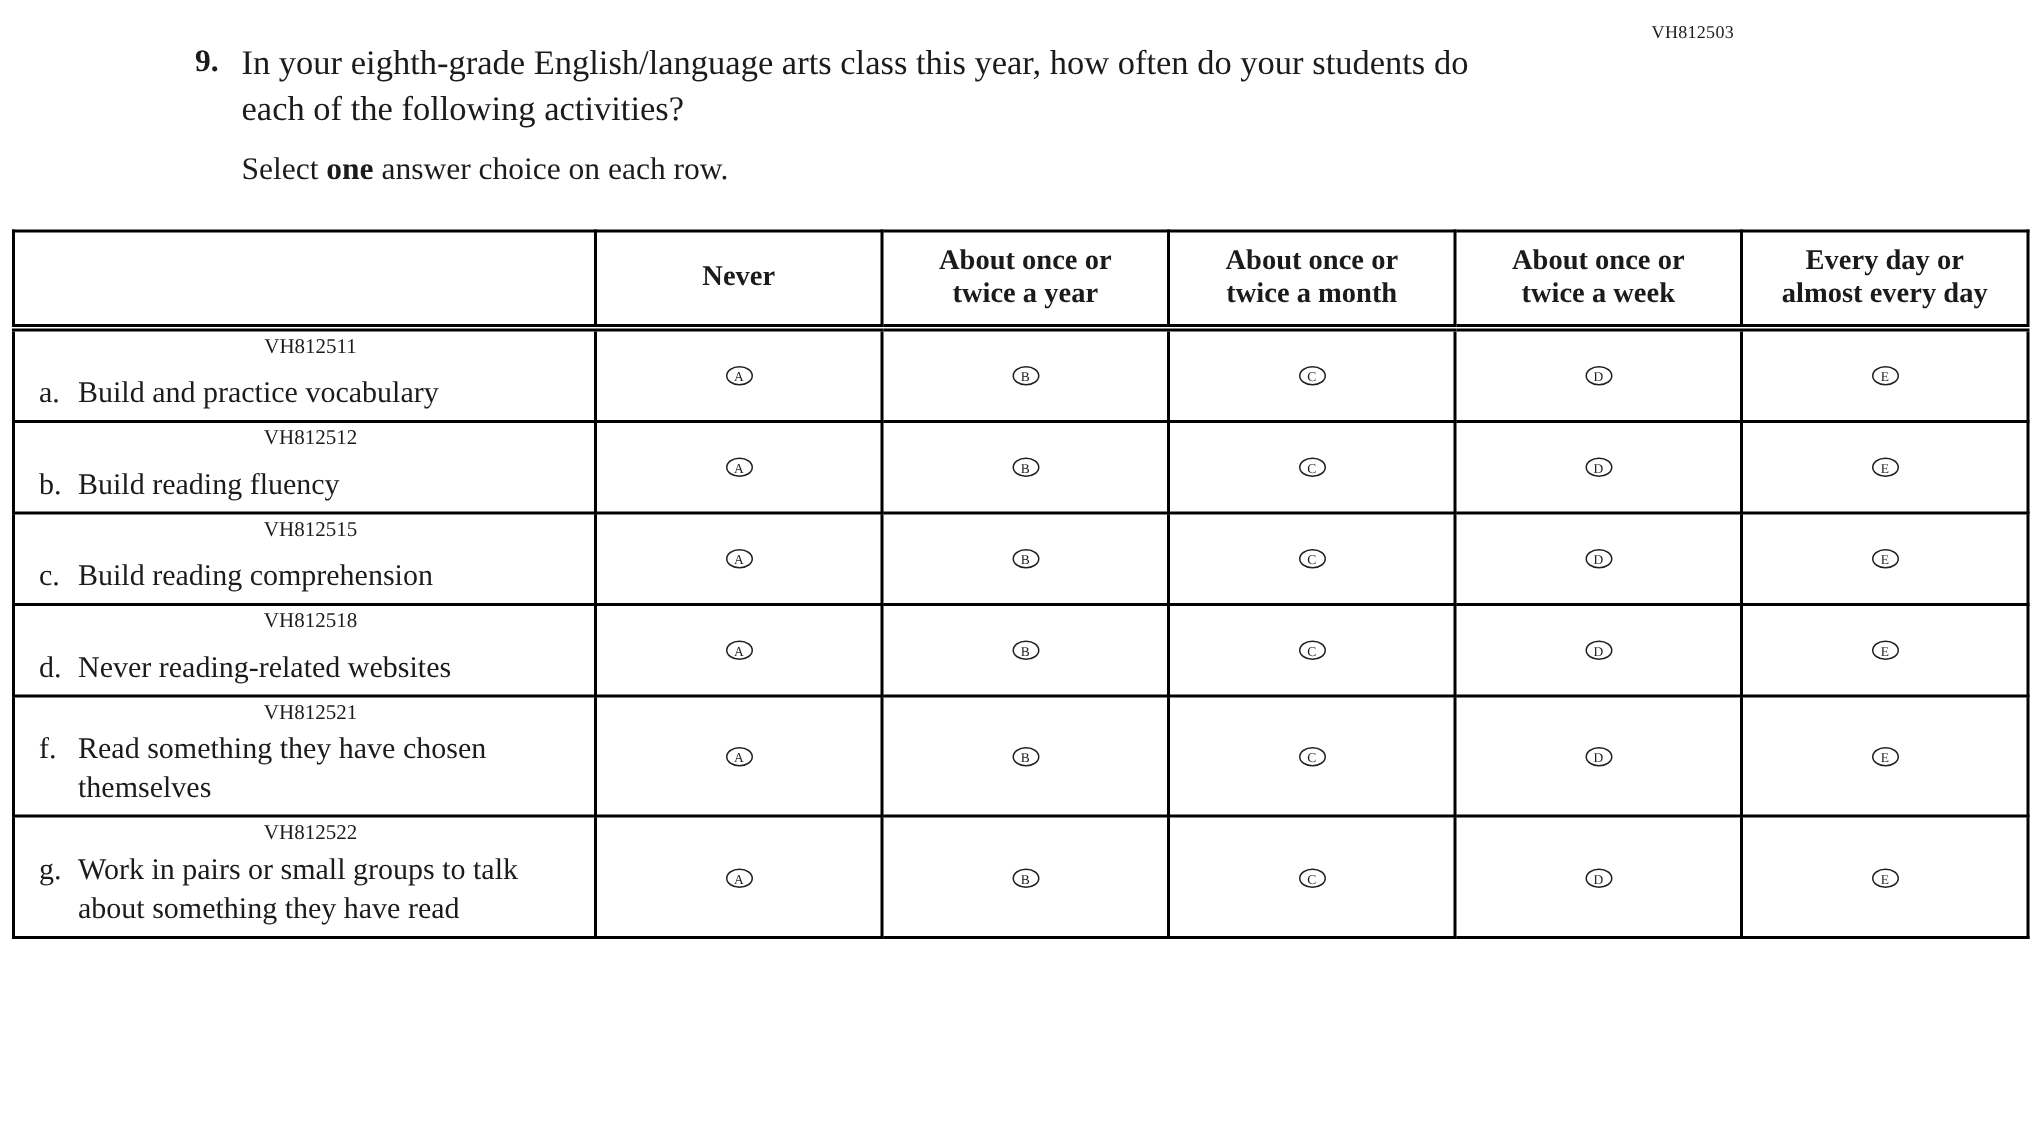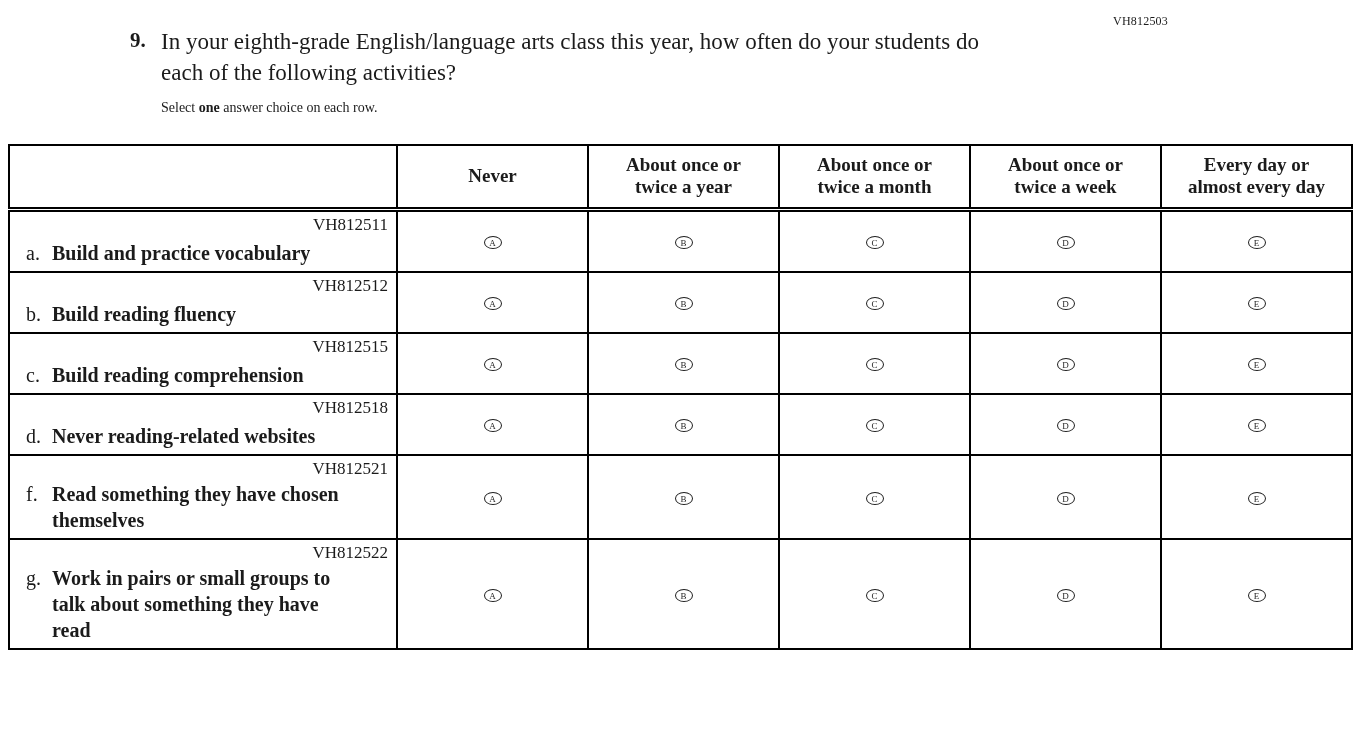--- a/index.html
+++ b/index.html
@@ -7,21 +7,21 @@
   body {
     background: #ffffff;
     color: #1b1b1b;
     font-family: "Liberation Serif", "DejaVu Serif", serif;
     position: relative;
     overflow: hidden;
   }
   .form-code {
     position: absolute;
     top: 14px;
-    right: 192px;
+    right: 204px;
     font-size: 12px;
     letter-spacing: 0.2px;
   }
   .question-block {
     margin: 26px 0 0 130px;
     display: flex;
     align-items: flex-start;
   }
   .q-num {
     font-weight: bold;
@@ -30,21 +30,21 @@
     flex: none;
     line-height: 1.35;
   }
   .q-texts { max-width: 900px; }
   .q-text {
     font-size: 23px;
     line-height: 1.35;
     max-width: 845px;
   }
   .q-instruction {
-    font-size: 14px;
+    font-size: 21px;
     margin-top: 12px;
   }
   table.grid {
     margin: 28px 8px 0 8px;
     border-collapse: collapse;
     table-layout: fixed;
     width: 1344px;
     border: 2px solid #000;
   }
   col.c-label { width: 388px; }
@@ -65,34 +65,34 @@
     vertical-align: top;
   }
   .cell-inner {
     display: flex;
     flex-direction: column;
     justify-content: space-between;
     min-height: 51px;
     height: 100%;
   }
   .row-code {
-    font-size: 17px;
-    text-align: right;
+    font-size: 14px;
+    text-align: center;
     line-height: 1.2;
     flex: none;
   }
   .row-label {
     display: flex;
     align-items: flex-start;
     font-size: 20px;
     line-height: 1.3;
     margin-top: 2px;
   }
   .row-letter { width: 26px; flex: none; }
-  .row-text   { max-width: 302px; font-weight: bold; }
+  .row-text   { max-width: 302px; }
   td.opt-cell {
     text-align: center;
     vertical-align: middle;
   }
   .bubble {
     display: inline-block;
     width: 18px;
     height: 13px;
     border: 1.4px solid #1f1f1f;
     border-radius: 50%;

